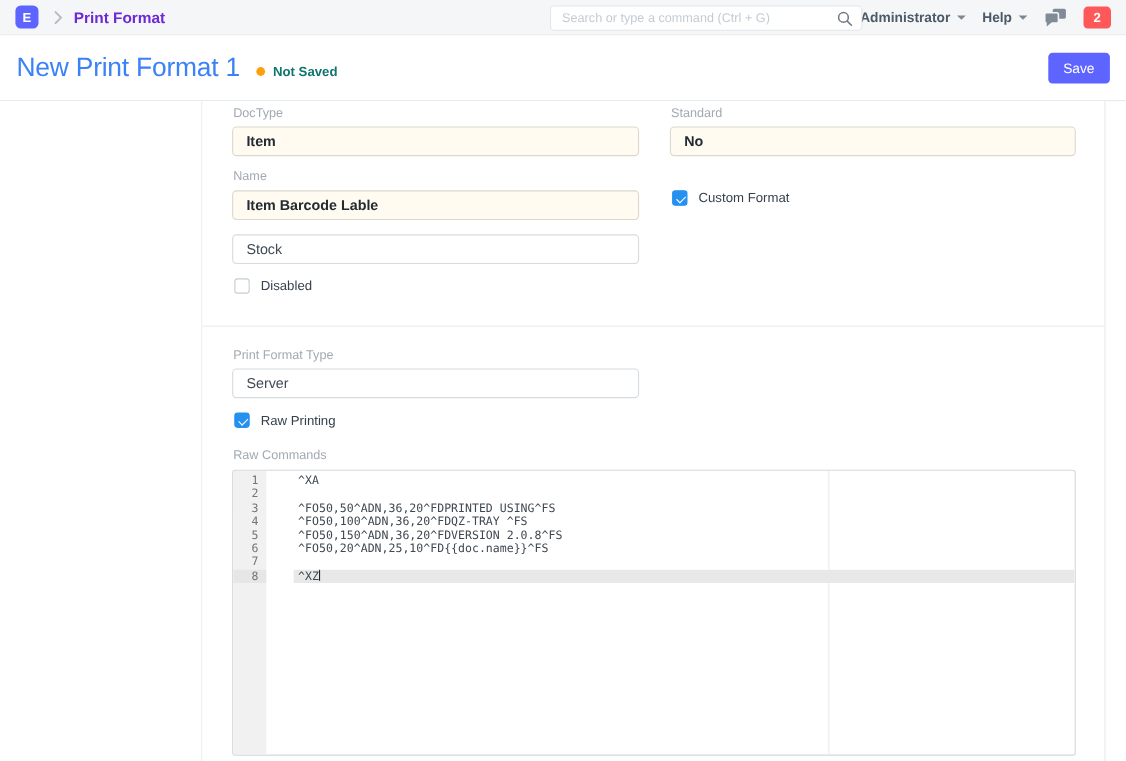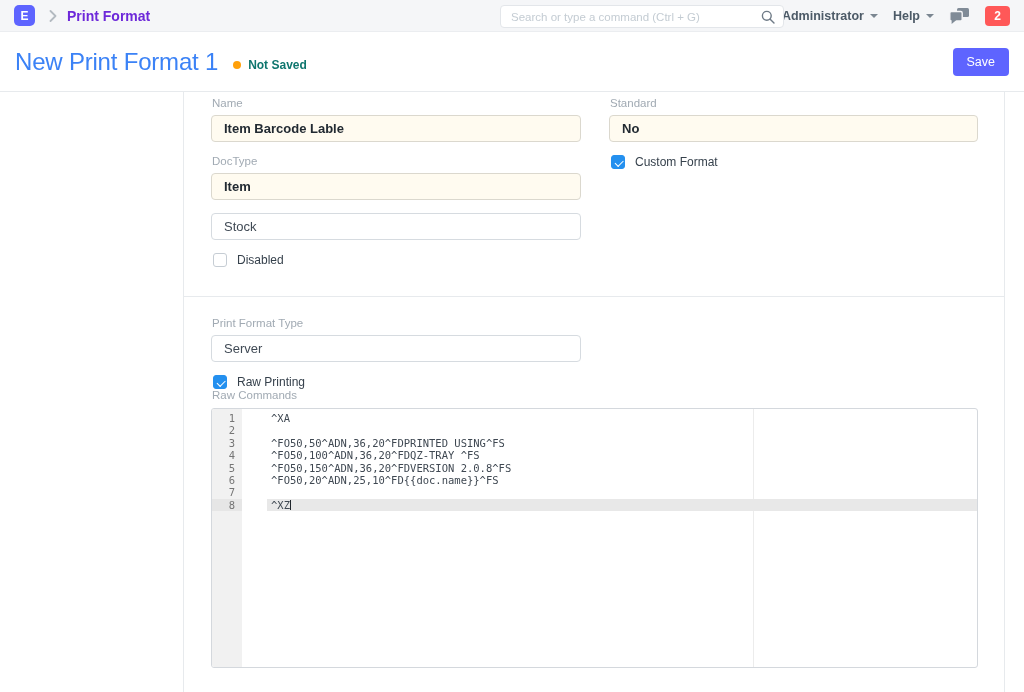--- a/index.html
+++ b/index.html
@@ -70,21 +70,21 @@
   .check-row { display: flex; align-items: center; margin: 11px 0 0 2px; cursor: pointer; }
   .checkbox { width: 14px; height: 14px; border-radius: 3px; border: 1px solid #c6cdd4;
     background: #fff; margin-right: 10px; position: relative; flex: none; }
   .checkbox.checked { background: #2490ef; border-color: #2490ef; }
   .checkbox.checked::after { content: ""; position: absolute; left: 3px; top: 3.5px;
     width: 7px; height: 3.5px; border-left: 1.6px solid #fff; border-bottom: 1.6px solid #fff;
     transform: rotate(-45deg); }
   .check-label { font-size: 12px; color: #36414c; }
 
   .raw-commands-label { font-size: 11.5px; line-height: 13px; color: #a1aab3;
-    margin: 0 0 6px 1px; }
+    margin: 19px 0 6px 1px; }
 
   
   .editor { position: relative; width: 767px; height: 260px; border: 1px solid #d4d8dd;
     border-radius: 3px; background: #fff; overflow: hidden;
     font-family: "DejaVu Sans Mono", monospace; font-size: 10.5px; cursor: text; }
   .ruler { position: absolute; left: 541px; top: 0; bottom: 0; width: 1px; background: #ececec; }
   .gutter { position: absolute; left: 0; top: 0; bottom: 0; width: 30px; background: #f1f1f1;
     padding-top: 3px; z-index: 2; }
   .gutter-cell { height: 12.4px; line-height: 12.4px; text-align: right; padding-right: 7px;
     color: #757575; }
@@ -156,42 +156,42 @@
 </header>
 
 <div class="layout">
   <aside class="form-sidebar"></aside>
 
   <main class="form-main">
 
     <section class="form-section section-1">
       <div class="col-left">
         <div class="field">
+          <div class="field-label">DocType</div>
+          <div class="control mandatory bold">Item</div>
+        </div>
+        <div class="field">
           <div class="field-label">Name</div>
           <div class="control mandatory bold">Item Barcode Lable</div>
-        </div>
-        <div class="field">
-          <div class="field-label">DocType</div>
-          <div class="control mandatory bold">Item</div>
         </div>
         <div class="field">
           <div class="control">Stock</div>
         </div>
         <div class="check-row">
           <span class="checkbox"></span>
           <span class="check-label">Disabled</span>
         </div>
       </div>
 
       <div class="col-right">
         <div class="field">
           <div class="field-label">Standard</div>
           <div class="control mandatory bold">No</div>
         </div>
-        <div class="check-row" style="margin-top:13px;">
+        <div class="check-row" style="margin-top:31px;">
           <span class="checkbox checked"></span>
           <span class="check-label">Custom Format</span>
         </div>
       </div>
     </section>
 
     <section class="form-section section-2">
       <div class="field">
         <div class="field-label">Print Format Type</div>
         <div class="control w370">Server</div>

